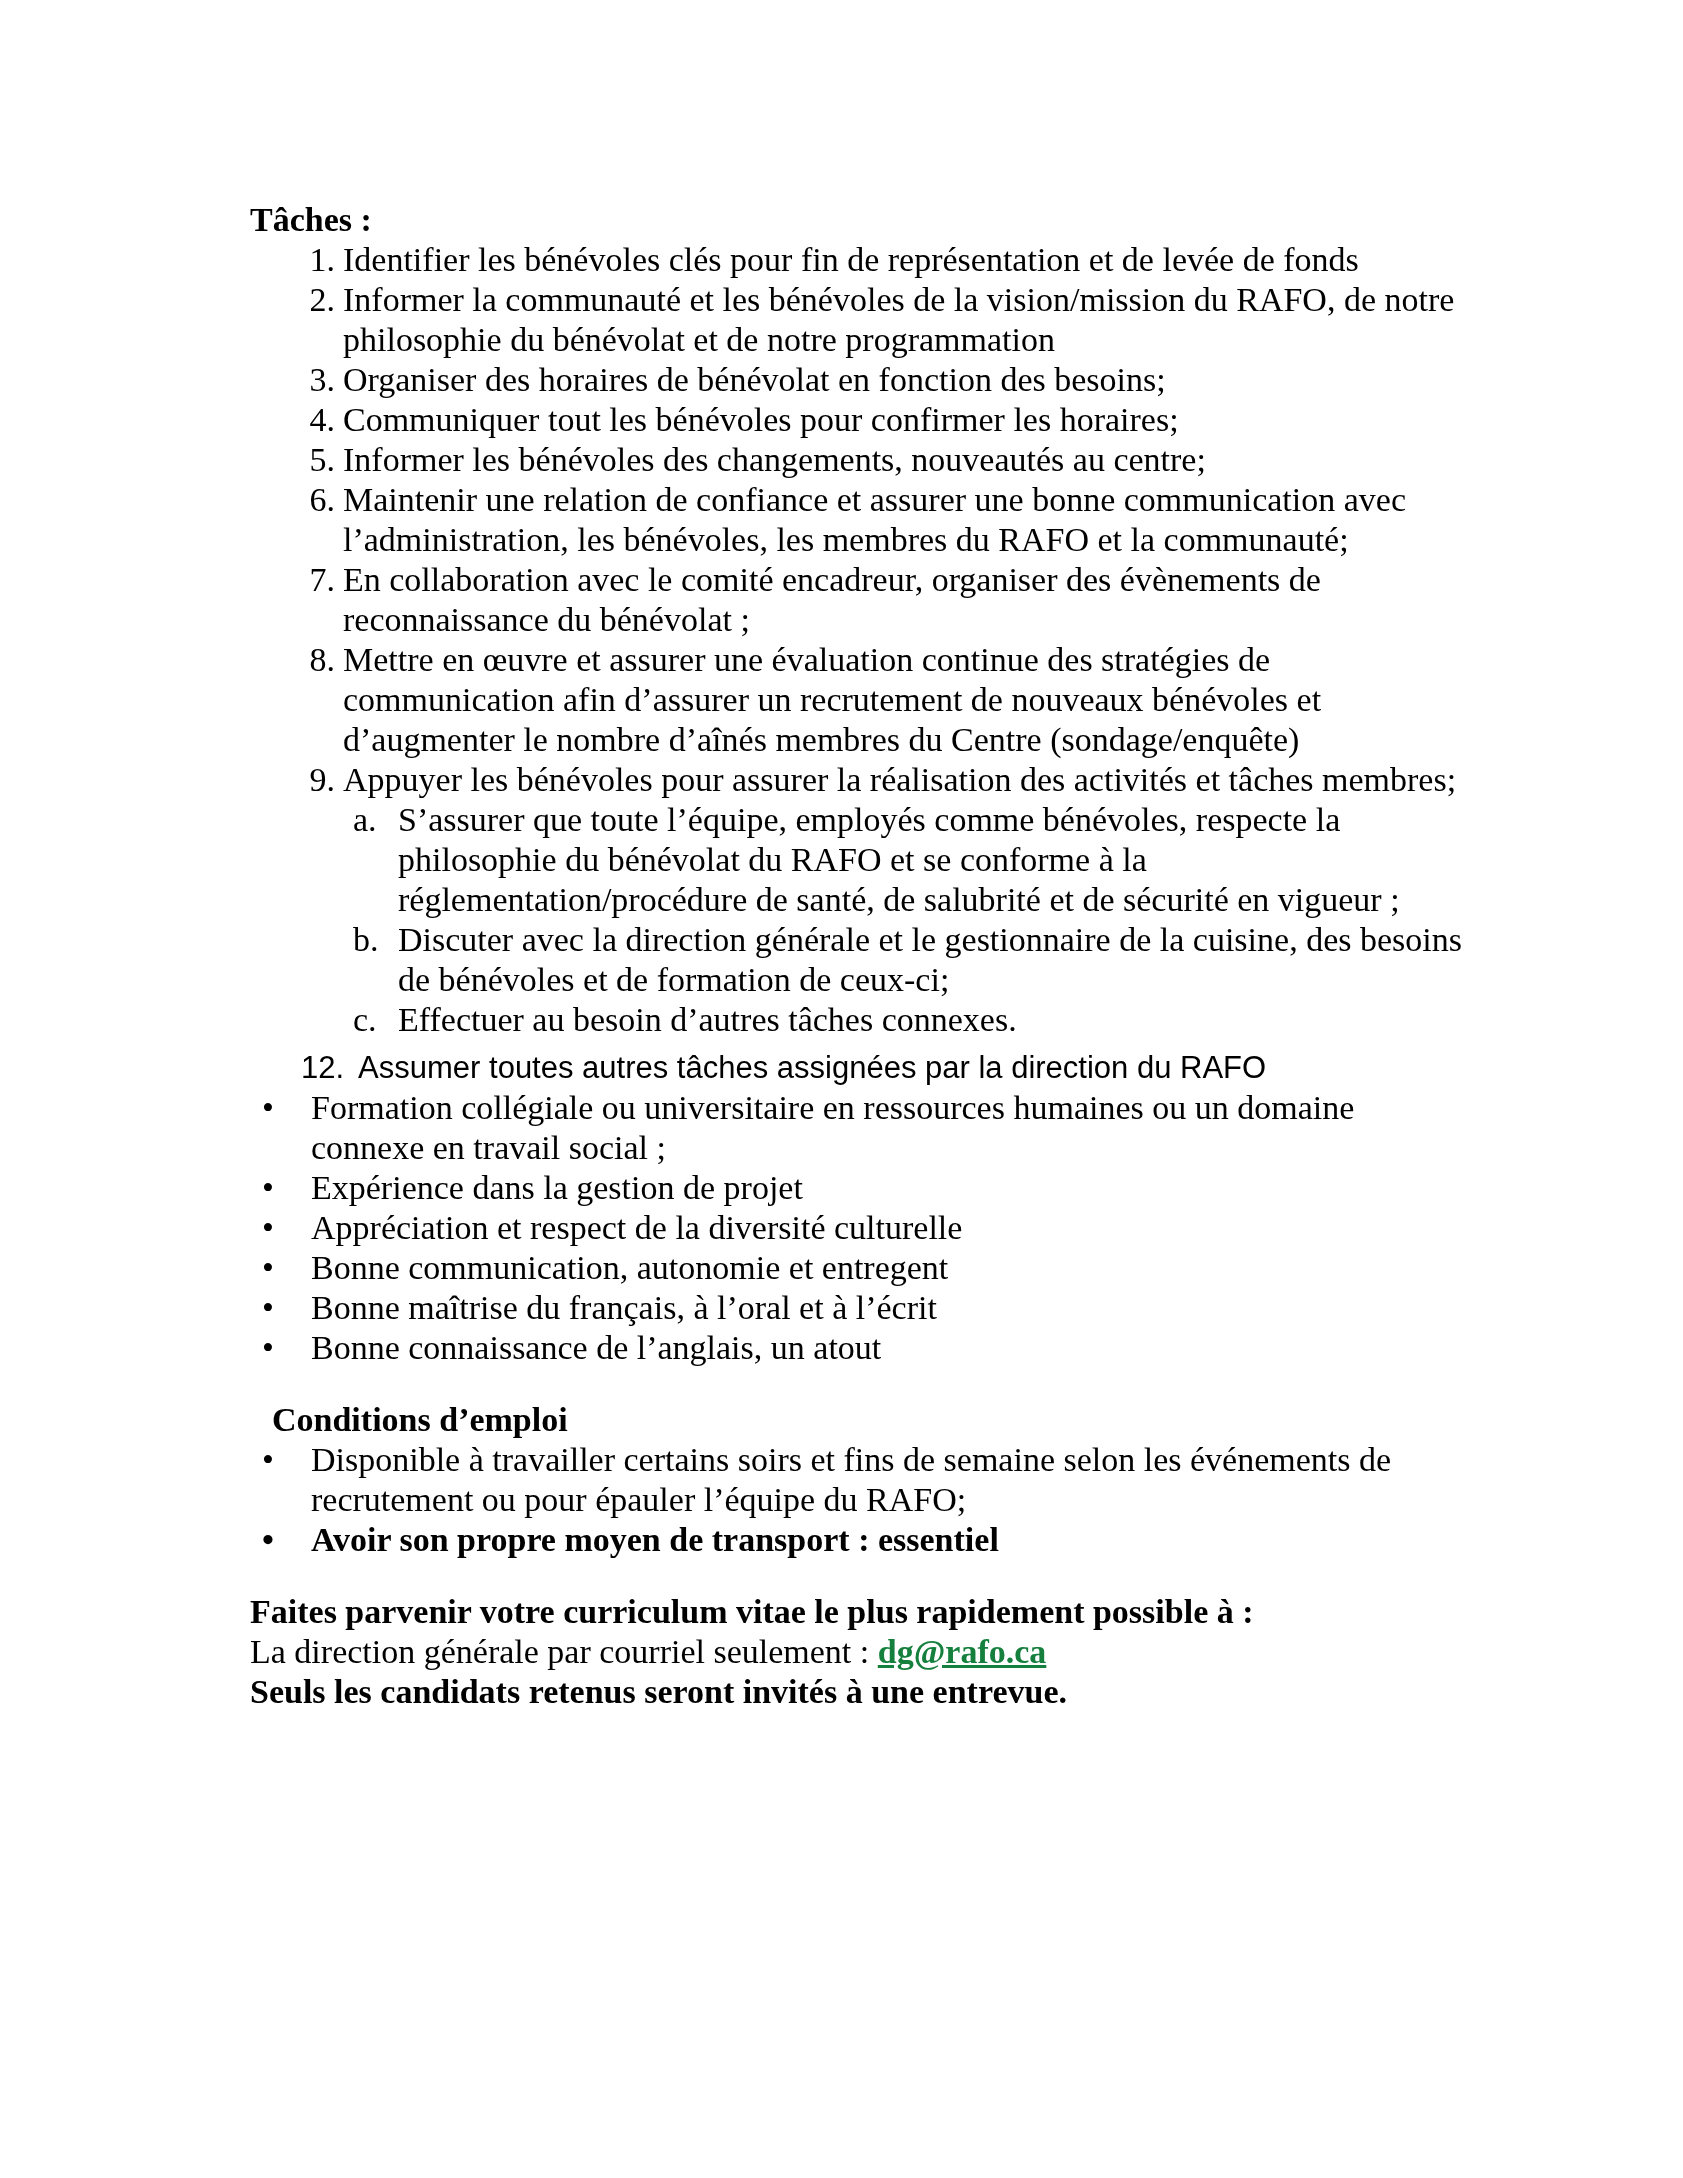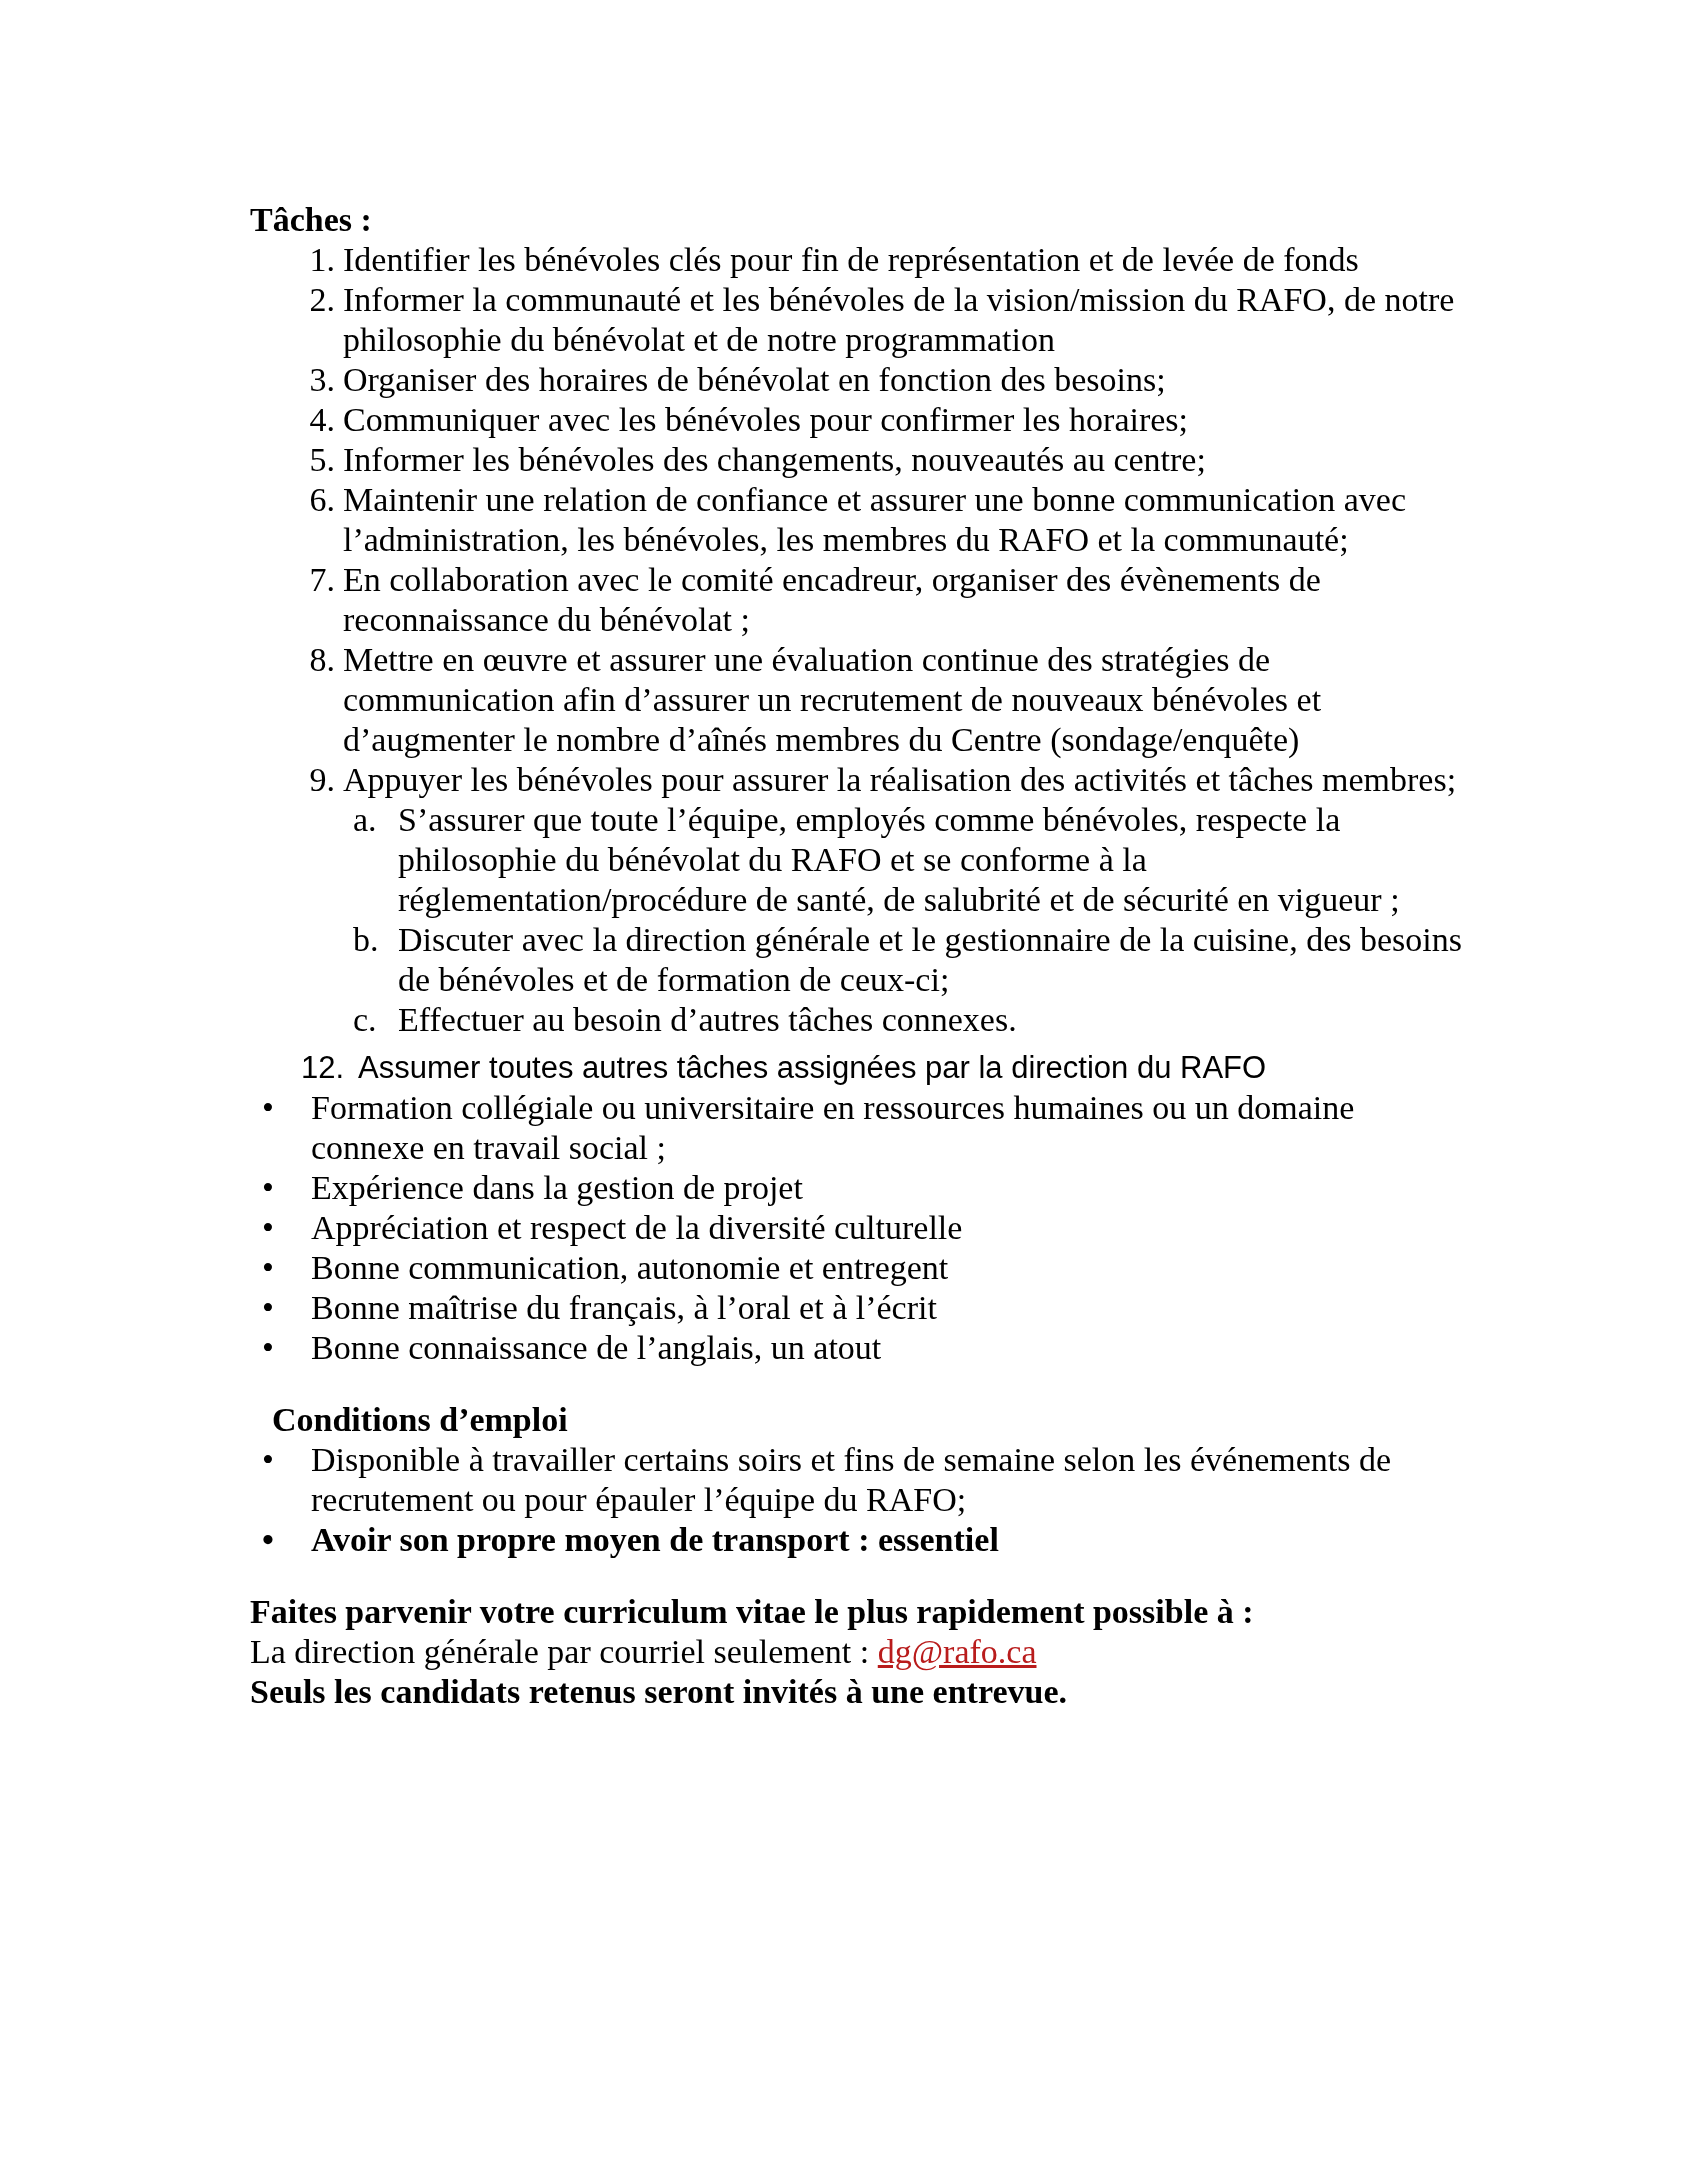--- a/index.html
+++ b/index.html
@@ -20,21 +20,21 @@
   .sub .num{flex:0 0 55px;text-align:left;padding-left:10px;padding-right:0;}
   .row12{
     margin-left:51px;margin-top:8px;
     font-family:"Liberation Sans","DejaVu Sans",sans-serif;
     font-size:31px;line-height:40px;
   }
   .row12 .num{flex:0 0 auto;width:auto;text-align:center;padding:0 14px 0 0;}
   .bullet-row .num{flex:0 0 61px;box-sizing:border-box;text-align:left;padding-left:12px;padding-right:0;}
   .bold{font-weight:bold;}
   .indent10{margin-left:22px;}
-  a.email{color:#b91c1c;text-decoration:underline;cursor:pointer;}
+  a.email{color:#15803d;text-decoration:underline;cursor:pointer;font-weight:bold;}
 </style>
 </head>
 <body>
 
 <div class="page">
 
   <h2>Tâches :</h2>
 
   <div>
     <div class="row">
@@ -45,21 +45,21 @@
       <span class="num">2.</span>
       <span class="txt">Informer la communauté et les bénévoles de la vision/mission du RAFO, de notre
 philosophie du bénévolat et de notre programmation</span>
     </div>
     <div class="row">
       <span class="num">3.</span>
       <span class="txt">Organiser des horaires de bénévolat en fonction des besoins;</span>
     </div>
     <div class="row">
       <span class="num">4.</span>
-      <span class="txt">Communiquer avec les bénévoles pour confirmer les horaires;</span>
+      <span class="txt">Communiquer tout les bénévoles pour confirmer les horaires;</span>
     </div>
     <div class="row">
       <span class="num">5.</span>
       <span class="txt">Informer les bénévoles des changements, nouveautés au centre;</span>
     </div>
     <div class="row">
       <span class="num">6.</span>
       <span class="txt">Maintenir une relation de confiance et assurer une bonne communication avec
 l’administration, les bénévoles, les membres du RAFO et la communauté;</span>
     </div>

